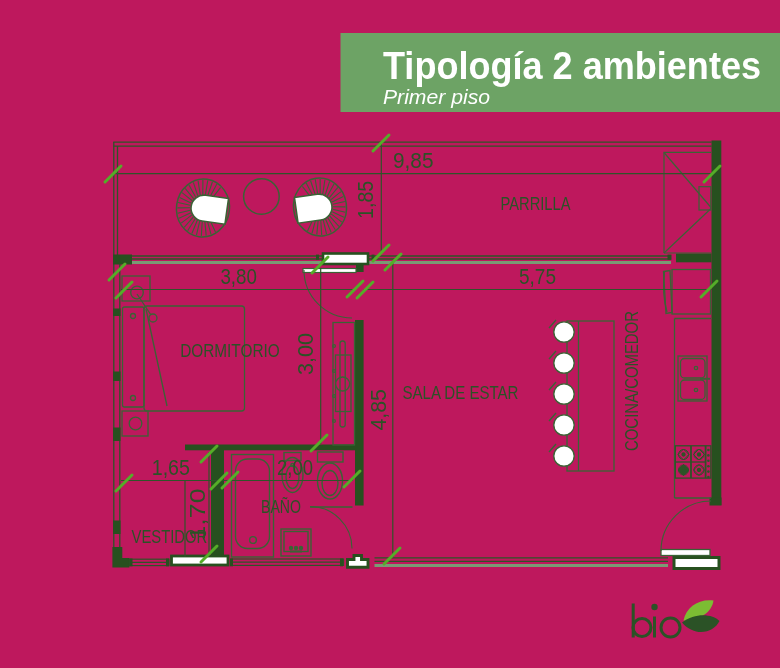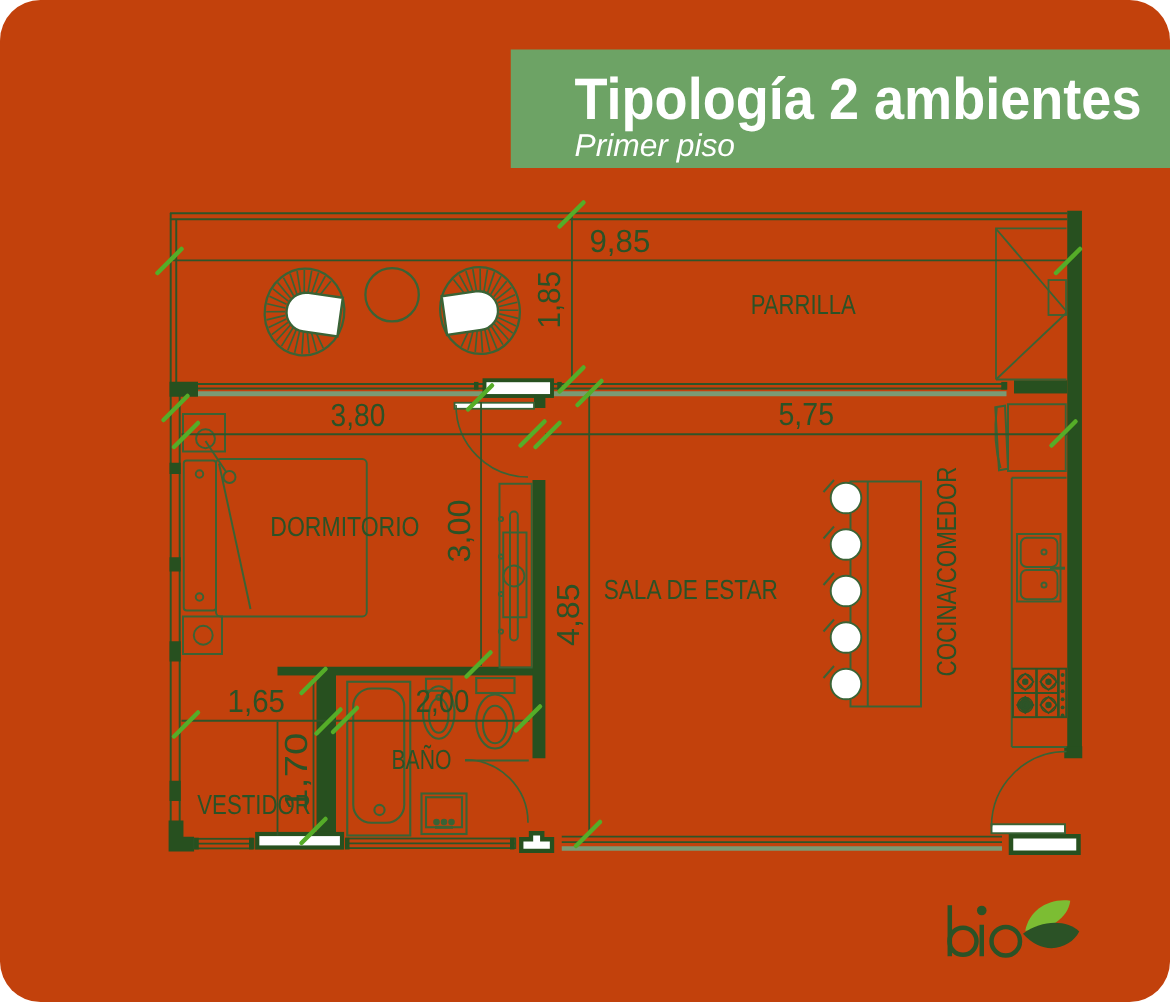--- a/index.html
+++ b/index.html
@@ -1,17 +1,17 @@
 <!DOCTYPE html>
 <html><head>
 <meta charset="utf-8">
 <style>
   html,body{margin:0;padding:0;background:#ffffff;}
-  #page{position:relative;width:780px;height:668px;background:#c2410c;overflow:hidden;
-        font-family:"Liberation Sans", sans-serif;border-radius:27px;}
+  #page{position:relative;width:780px;height:668px;background:#be185d;overflow:hidden;
+        font-family:"Liberation Sans", sans-serif;}
   svg{position:absolute;left:0;top:0;}
   text{font-family:"Liberation Sans", sans-serif;}
 </style>
 </head>
 <body>
 <div id="page">
 <svg width="780" height="668" viewBox="0 0 780 668">
 
   <rect x="340.5" y="33" width="439.5" height="79" fill="#6da365"></rect>
   <text x="383" y="79" font-size="39" font-weight="bold" fill="#ffffff" textLength="378" lengthAdjust="spacingAndGlyphs">Tipología 2 ambientes</text>

